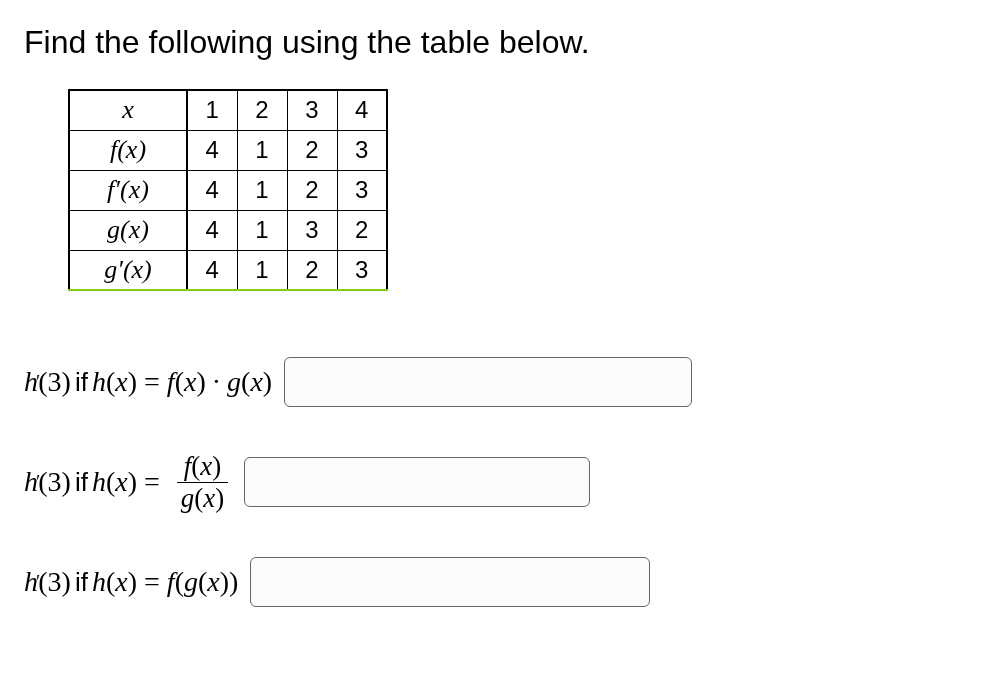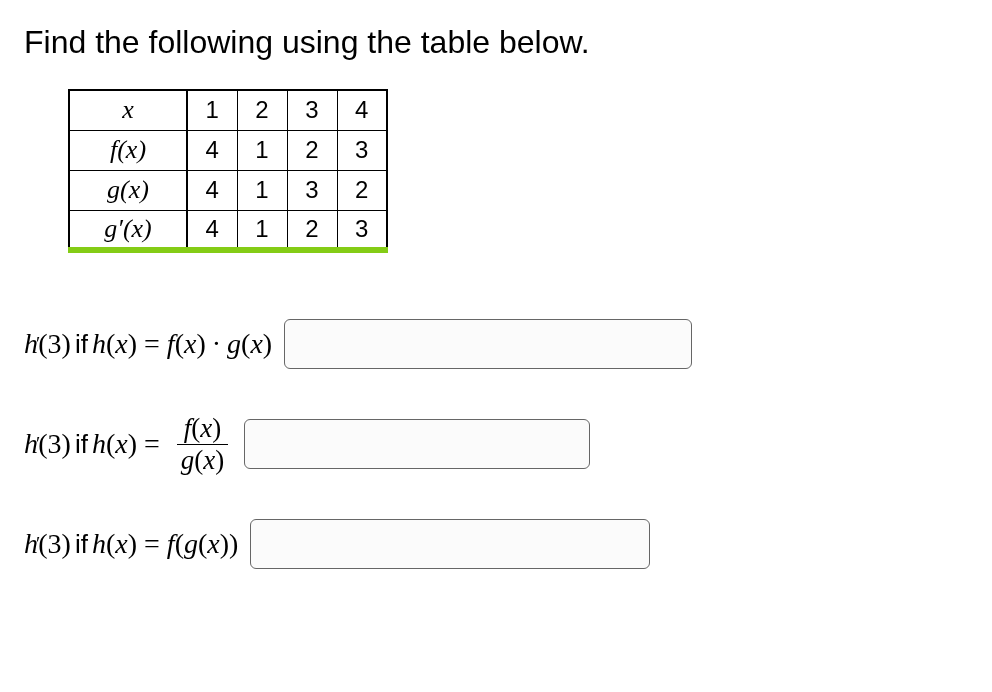--- a/index.html
+++ b/index.html
@@ -35,21 +35,21 @@
       font-family: 'Times New Roman', Times, serif;
       font-style: italic;
       font-size: 26px;
     }
     td.num-cell {
       width: 50px;
       font-family: Arial, Helvetica, sans-serif;
     }
     
     .row-top td { border-top: 2px solid #000; }
-    .row-bot td { border-bottom: 6px solid #84cc16; }
+    .row-bot td { border-bottom: 2px solid #84cc16; }
     td.col-first { border-left: 2px solid #000; }
     td.col-sep { border-left: 2px solid #000; }
     td.col-last { border-right: 2px solid #000; }
 
     .question {
       display: flex;
       align-items: center;
       margin-bottom: 30px;
       min-height: 70px;
     }
@@ -117,20 +117,27 @@
       <td class="num-cell col-last">4</td>
     </tr>
     <tr>
       <td class="label-cell col-first"><span class="it">f</span><span class="rm">(</span><span class="it">x</span><span class="rm">)</span></td>
       <td class="num-cell col-sep">4</td>
       <td class="num-cell">1</td>
       <td class="num-cell">2</td>
       <td class="num-cell col-last">3</td>
     </tr>
     <tr>
+      <td class="label-cell col-first"><span class="it">f</span><span class="prime">′</span><span class="rm">(</span><span class="it">x</span><span class="rm">)</span></td>
+      <td class="num-cell col-sep">4</td>
+      <td class="num-cell">1</td>
+      <td class="num-cell">2</td>
+      <td class="num-cell col-last">3</td>
+    </tr>
+    <tr>
       <td class="label-cell col-first"><span class="it">g</span><span class="rm">(</span><span class="it">x</span><span class="rm">)</span></td>
       <td class="num-cell col-sep">4</td>
       <td class="num-cell">1</td>
       <td class="num-cell">3</td>
       <td class="num-cell col-last">2</td>
     </tr>
     <tr class="row-bot">
       <td class="label-cell col-first"><span class="it">g</span><span class="prime">′</span><span class="rm">(</span><span class="it">x</span><span class="rm">)</span></td>
       <td class="num-cell col-sep">4</td>
       <td class="num-cell">1</td>

